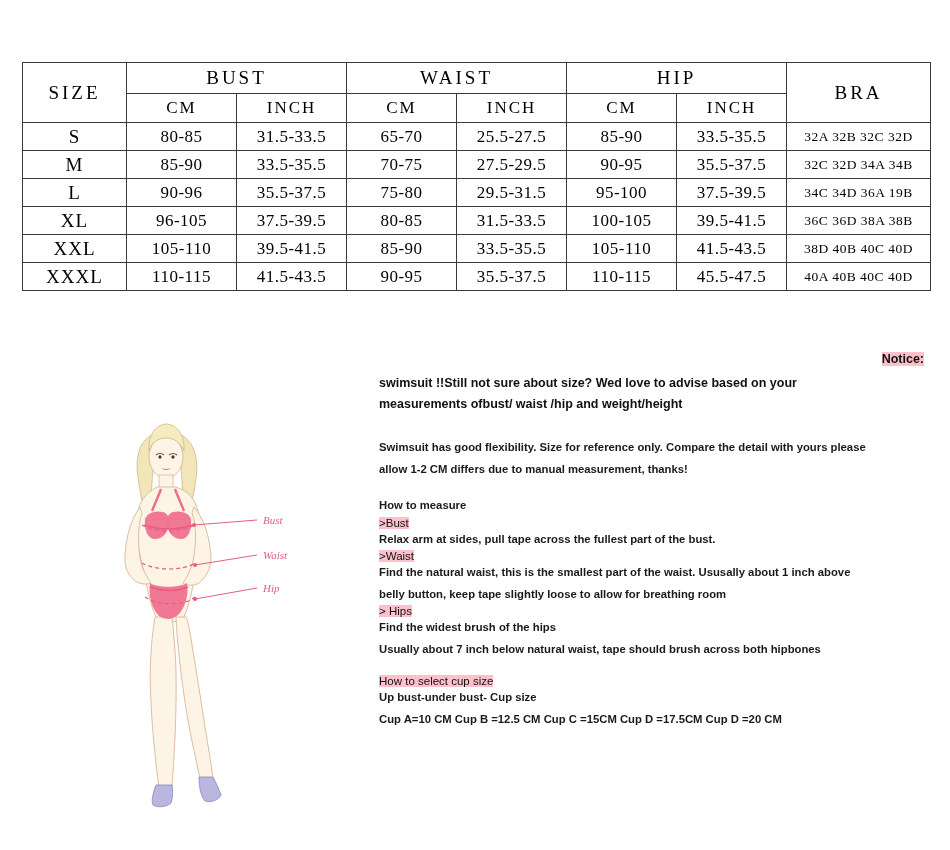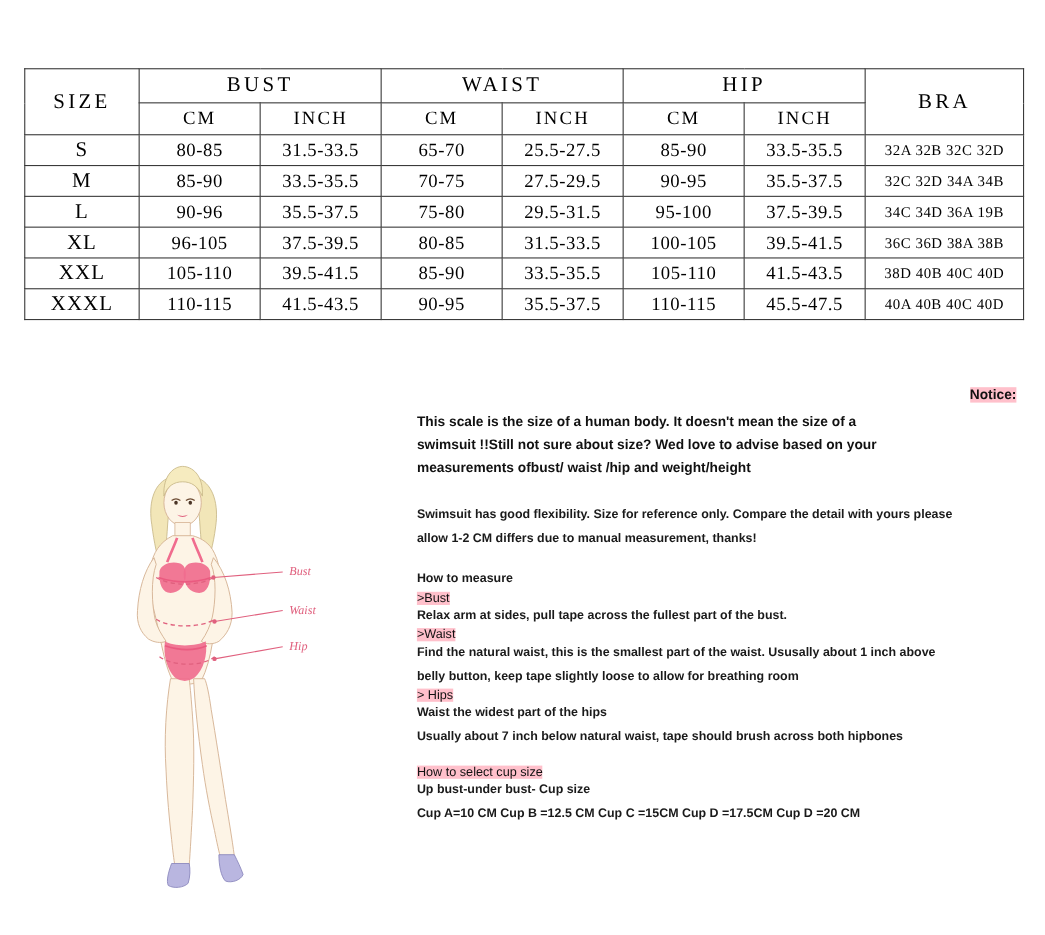--- a/index.html
+++ b/index.html
@@ -297,41 +297,40 @@
     <circle cx="100" cy="184" r="2" fill="#e0607e"></circle>
   </svg>
   <div class="measure-label lbl-bust">Bust</div>
   <div class="measure-label lbl-waist">Waist</div>
   <div class="measure-label lbl-hip">Hip</div>
 </div>
 
 <div class="notice">
   <p class="n-title"><span class="hl">Notice:</span></p>
 
-  <p class="n-strong">This scale is the size of a human body. It doesn't mean the size of a</p>
   <p class="n-strong">swimsuit !!Still not sure about size? Wed love to advise based on your</p>
   <p class="n-strong">measurements ofbust/ waist /hip and weight/height</p>
 
   <div class="gap-lg"></div>
 
   <p class="n-body">Swimsuit has good flexibility. Size for reference only. Compare the detail with yours please</p>
   <p class="n-body">allow 1-2 CM differs due to manual measurement, thanks!</p>
 
   <div class="gap-md"></div>
 
   <p class="n-body">How to measure</p>
   <p class="sub-head"><span class="hl">&gt;Bust</span></p>
   <p class="n-body">Relax arm at sides, pull tape across the fullest part of the bust.</p>
 
   <p class="sub-head"><span class="hl">&gt;Waist</span></p>
   <p class="n-body">Find the natural waist, this is the smallest part of the waist. Ususally about 1 inch above</p>
   <p class="n-body">belly button, keep tape slightly loose to allow for breathing room</p>
 
   <p class="sub-head"><span class="hl">&gt; Hips</span></p>
-  <p class="n-body">Waist the widest part of the hips</p>
+  <p class="n-body">Find the widest brush of the hips</p>
   <p class="n-body">Usually about 7 inch below natural waist, tape should brush across both hipbones</p>
 
   <div class="gap-md"></div>
 
   <p class="sub-head"><span class="hl">How to select cup size</span></p>
   <p class="n-body">Up bust-under bust- Cup size</p>
   <p class="n-body">Cup A=10 CM Cup B =12.5 CM Cup C =15CM Cup D =17.5CM Cup D =20 CM</p>
 </div>
 
 </body></html>

